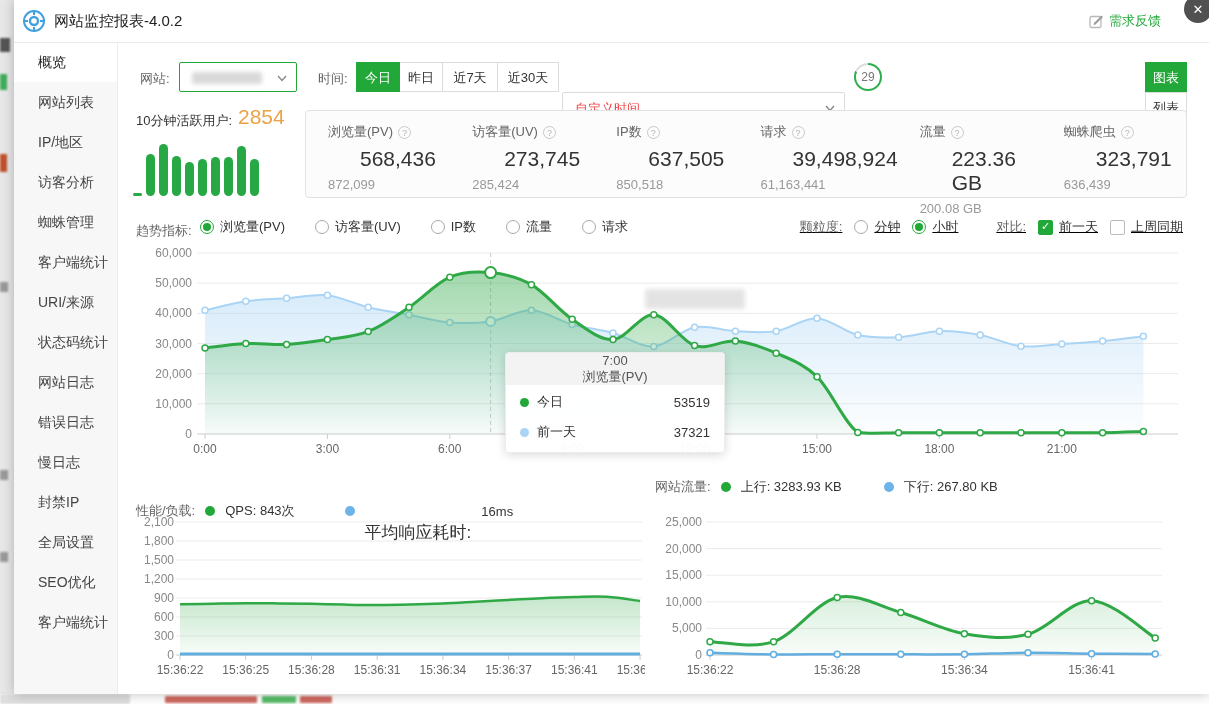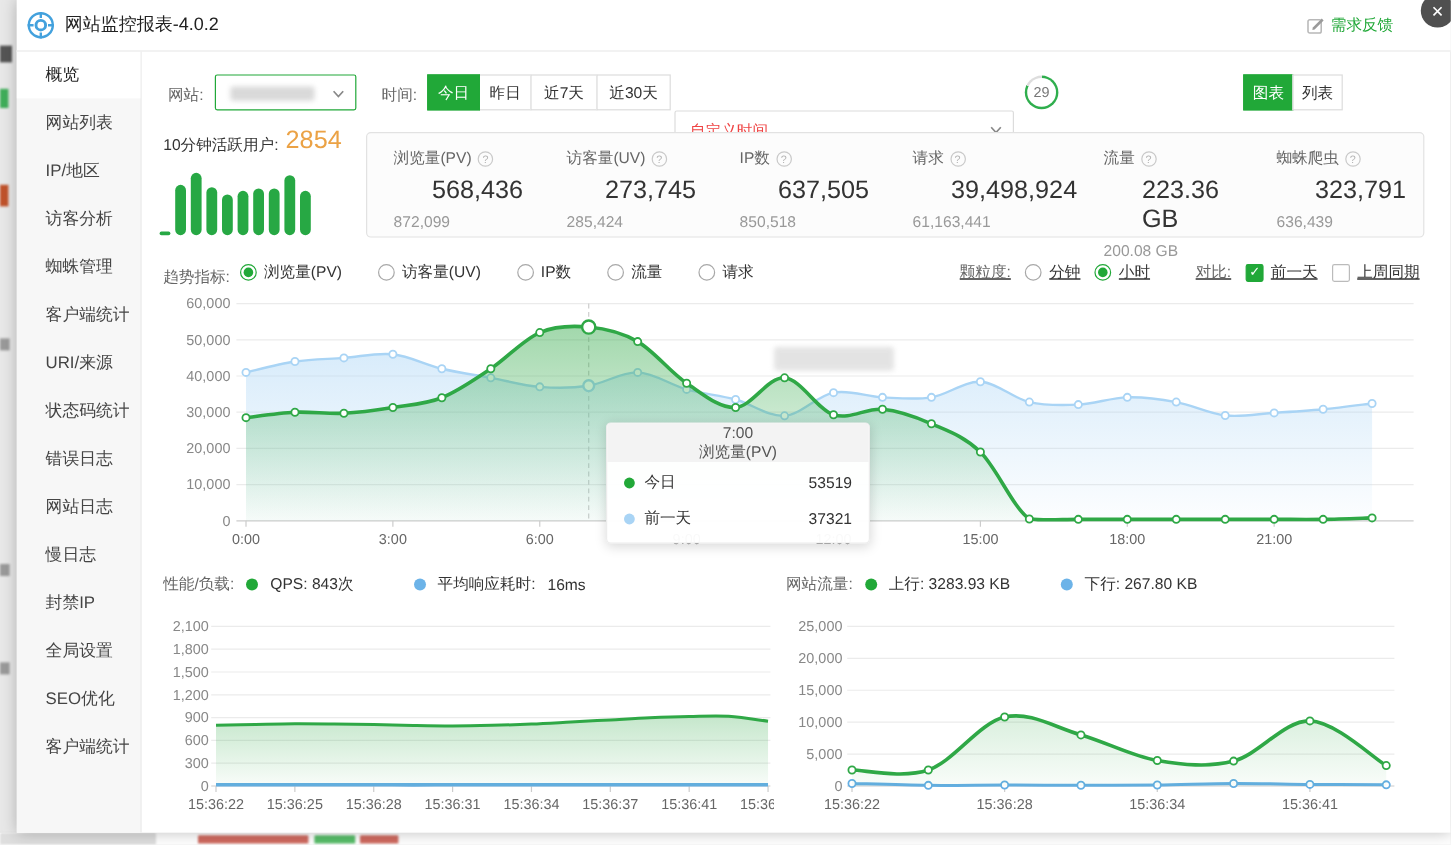--- a/index.html
+++ b/index.html
@@ -119,22 +119,22 @@
 
 <div class="sidebar">
   <div class="side-item active">概览</div>
   <div class="side-item">网站列表</div>
   <div class="side-item">IP/地区</div>
   <div class="side-item">访客分析</div>
   <div class="side-item">蜘蛛管理</div>
   <div class="side-item">客户端统计</div>
   <div class="side-item">URI/来源</div>
   <div class="side-item">状态码统计</div>
+  <div class="side-item">网站日志</div>
   <div class="side-item">错误日志</div>
-  <div class="side-item">网站日志</div>
   <div class="side-item">慢日志</div>
   <div class="side-item">封禁IP</div>
   <div class="side-item">全局设置</div>
   <div class="side-item">SEO优化</div>
   <div class="side-item">客户端统计</div>
 </div>
 
 <span class="lbl abs" style="left:140px;top:70px;">网站:</span>
 <div class="sel green abs" style="left:179px;top:62px;width:118px;">
   <span class="blurpill"></span>
@@ -151,21 +151,21 @@
 </div>
 <div class="sel abs" style="left:562px;top:62px;width:283px;">
   <span class="lbl" style="position:absolute;left:12px;top:7px;color:#ef4444;">自定义时间</span>
   <svg class="chev" viewBox="0 0 10 7">
       <polyline points="1,1 5,5.5 9,1" fill="none" stroke="#888" stroke-width="1.4"></polyline>
     </svg>
 </div>
 <div class="countdown" style="left:854px;top:63px;">
   <div class="inner">29</div>
 </div>
-<div class="viewtog" style="left:1037px;top:62px;">
+<div class="viewtog" style="left:1146px;top:62px;flex-direction:column;">
   <div class="vbtn active">图表</div>
   <div class="vbtn">列表</div>
 </div>
 
 <span class="au-label">10分钟活跃用户:</span>
 <span class="au-value">2854</span>
 <div class="au-bars" id="au-bars">
     <div class="bar" style="height: 3px;"></div>
     <div class="bar" style="height: 42px;"></div>
     <div class="bar" style="height: 52px;"></div>
@@ -387,21 +387,21 @@
     <span class="tt-val">37321</span>
   </div>
 </div>
 
 <div class="ctl-row" style="left:136px;top:478px;gap:10px;">
   <span class="lbl">性能/负载:</span>
   <span class="legend-dot" id="dot-qps" style="background: rgb(33, 168, 56);"></span>
   <span style="font-size:13px;color:#333;">QPS: 843次</span>
   <span style="width:30px;"></span>
   <span class="legend-dot" id="dot-rt" style="background: rgb(108, 179, 232);"></span>
-  <span style="font-size:13px;color:#333;">平均响应耗时:</span>
+  <span style="font-size:17px;color:#333;margin-top:43px;">平均响应耗时:</span>
   <span style="font-size:13px;color:#333;">16ms</span>
 </div>
 <div class="ctl-row" style="left:655px;top:478px;gap:10px;">
   <span class="lbl">网站流量:</span>
   <span class="legend-dot" id="dot-up" style="background: rgb(33, 168, 56);"></span>
   <span style="font-size:13px;color:#333;">上行: 3283.93 KB</span>
   <span style="width:22px;"></span>
   <span class="legend-dot" id="dot-down" style="background: rgb(108, 179, 232);"></span>
   <span style="font-size:13px;color:#333;">下行: 267.80 KB</span>
 </div>

